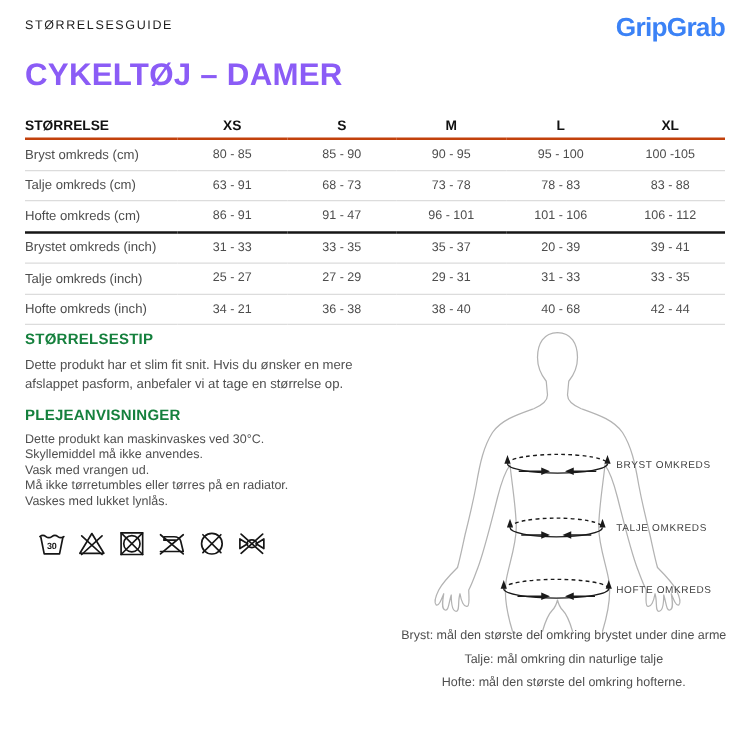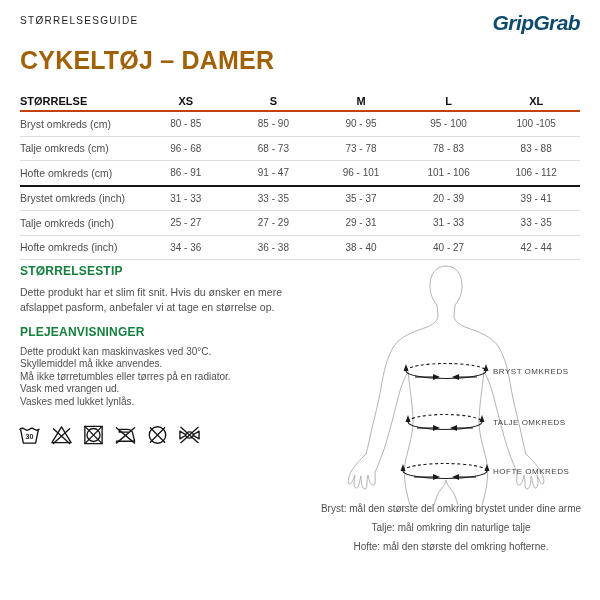--- a/index.html
+++ b/index.html
@@ -1,36 +1,36 @@
 <!DOCTYPE html>
 <html><head>
 <meta charset="utf-8">
 <style>
   html,body { margin:0; padding:0; background:#ffffff; }
   body { width:600px; height:600px; font-family:"Liberation Sans", sans-serif; }
   .page { position:relative; width:600px; height:600px; background:#fff; overflow:hidden; }
 
   .eyebrow { position:absolute; left:20px; top:15px; font-size:10px; letter-spacing:1.3px; font-weight:500; color:#1d1d1d; }
-  .brand   { position:absolute; right:20px; top:11px; font-size:21px; font-weight:700; letter-spacing:-0.6px; color:#0c4a6e;font-style:italic; }
-  .title   { position:absolute; left:20px; top:46px; margin:0; font-size:25px; font-weight:800; letter-spacing:0.2px; color:#a16207; }
+  .brand   { position:absolute; right:20px; top:11px; font-size:21px; font-weight:700; letter-spacing:-0.6px; color:#3b82f6; }
+  .title   { position:absolute; left:20px; top:46px; margin:0; font-size:25px; font-weight:800; letter-spacing:0.2px; color:#8b5cf6; }
 
   table.size { position:absolute; left:20px; top:92px; width:560px; border-collapse:collapse; table-layout:fixed; }
   table.size thead th { font-size:11px; font-weight:700; color:#111; height:18px; padding:0; text-align:center; border-bottom:2px solid #c2410c; vertical-align:middle; }
   table.size th.lbl { text-align:left; }
   table.size tbody td { font-size:10px; color:#4d4d4d; height:23.5px; padding:0; text-align:center; border-bottom:1px solid #dcdcdc; vertical-align:middle; }
   table.size tbody td.lbl { text-align:left; font-size:10.5px; }
   table.size tr.sep td { border-top:2px solid #161616; }
 
   .tip  { position:absolute; left:20px; top:264px; width:305px; }
   .care { position:absolute; left:20px; top:325px; width:305px; }
   .sec-h { margin:0 0 7px 0; font-size:12px; font-weight:800; color:#15803d; letter-spacing:0.2px; }
   .tip .line  { font-size:10.5px; color:#4f4f4f; line-height:14.5px; }
   .care .line { font-size:10px;  color:#4f4f4f; line-height:12.4px; }
 
-  .care-icons { position:absolute; left:18px; top:422px; display:flex; gap:9px; }
+  .care-icons { position:absolute; left:30px; top:422px; display:flex; gap:9px; }
   .care-icons svg { display:block; }
   .ci { stroke:#161616; fill:none; stroke-width:1.4; stroke-linecap:round; stroke-linejoin:round; }
   .ci-txt { font-size:7.5px; font-weight:700; fill:#161616; }
 
   .figure-svg { position:absolute; left:330px; top:258px; }
   .body-line { stroke:#b3b3b3; fill:none; stroke-width:1; stroke-linecap:round; stroke-linejoin:round; }
   .band-dash  { stroke:#1a1a1a; fill:none; stroke-width:1.1; stroke-dasharray:3 2.6; }
   .band-solid { stroke:#1a1a1a; fill:none; stroke-width:1.1; }
   .band-arrow { fill:#1a1a1a; stroke:none; }
   .band-label { font-family:"Liberation Sans", sans-serif; font-size:8px; letter-spacing:0.5px; fill:#3f3f3f; }
@@ -70,21 +70,21 @@
       <tr>
         <td class="lbl">Bryst omkreds (cm)</td>
         <td>80 - 85</td>
         <td>85 - 90</td>
         <td>90 - 95</td>
         <td>95 - 100</td>
         <td>100 -105</td>
       </tr>
       <tr>
         <td class="lbl">Talje omkreds (cm)</td>
-        <td>96 - 68</td>
+        <td>63 - 91</td>
         <td>68 - 73</td>
         <td>73 - 78</td>
         <td>78 - 83</td>
         <td>83 - 88</td>
       </tr>
       <tr>
         <td class="lbl">Hofte omkreds (cm)</td>
         <td>86 - 91</td>
         <td>91 - 47</td>
         <td>96 - 101</td>
@@ -102,41 +102,41 @@
       <tr>
         <td class="lbl">Talje omkreds (inch)</td>
         <td>25 - 27</td>
         <td>27 - 29</td>
         <td>29 - 31</td>
         <td>31 - 33</td>
         <td>33 - 35</td>
       </tr>
       <tr>
         <td class="lbl">Hofte omkreds (inch)</td>
-        <td>34 - 36</td>
+        <td>34 - 21</td>
         <td>36 - 38</td>
         <td>38 - 40</td>
-        <td>40 - 27</td>
+        <td>40 - 68</td>
         <td>42 - 44</td>
       </tr>
     </tbody>
   </table>
 
   <section class="tip">
     <h2 class="sec-h">STØRRELSESTIP</h2>
     <div class="line">Dette produkt har et slim fit snit. Hvis du ønsker en mere</div>
     <div class="line">afslappet pasform, anbefaler vi at tage en størrelse op.</div>
   </section>
 
   <section class="care">
     <h2 class="sec-h">PLEJEANVISNINGER</h2>
     <div class="line">Dette produkt kan maskinvaskes ved 30°C.</div>
     <div class="line">Skyllemiddel må ikke anvendes.</div>
+    <div class="line">Vask med vrangen ud.</div>
     <div class="line">Må ikke tørretumbles eller tørres på en radiator.</div>
-    <div class="line">Vask med vrangen ud.</div>
     <div class="line">Vaskes med lukket lynlås.</div>
   </section>
 
   <div class="care-icons">
     <svg width="23" height="25" viewBox="0 0 24 25">
       <path class="ci" d="M2 7 Q4.5 5 7 7 Q9.5 9 12 7 Q14.5 5 17 7 Q19.5 9 22 7"></path>
       <path class="ci" d="M2.8 7.6 L5.6 21.5 H18.4 L21.2 7.6"></path>
       <text class="ci-txt" x="12" y="17.5" text-anchor="middle">30</text>
     </svg>
     <svg width="23" height="25" viewBox="0 0 24 25">

